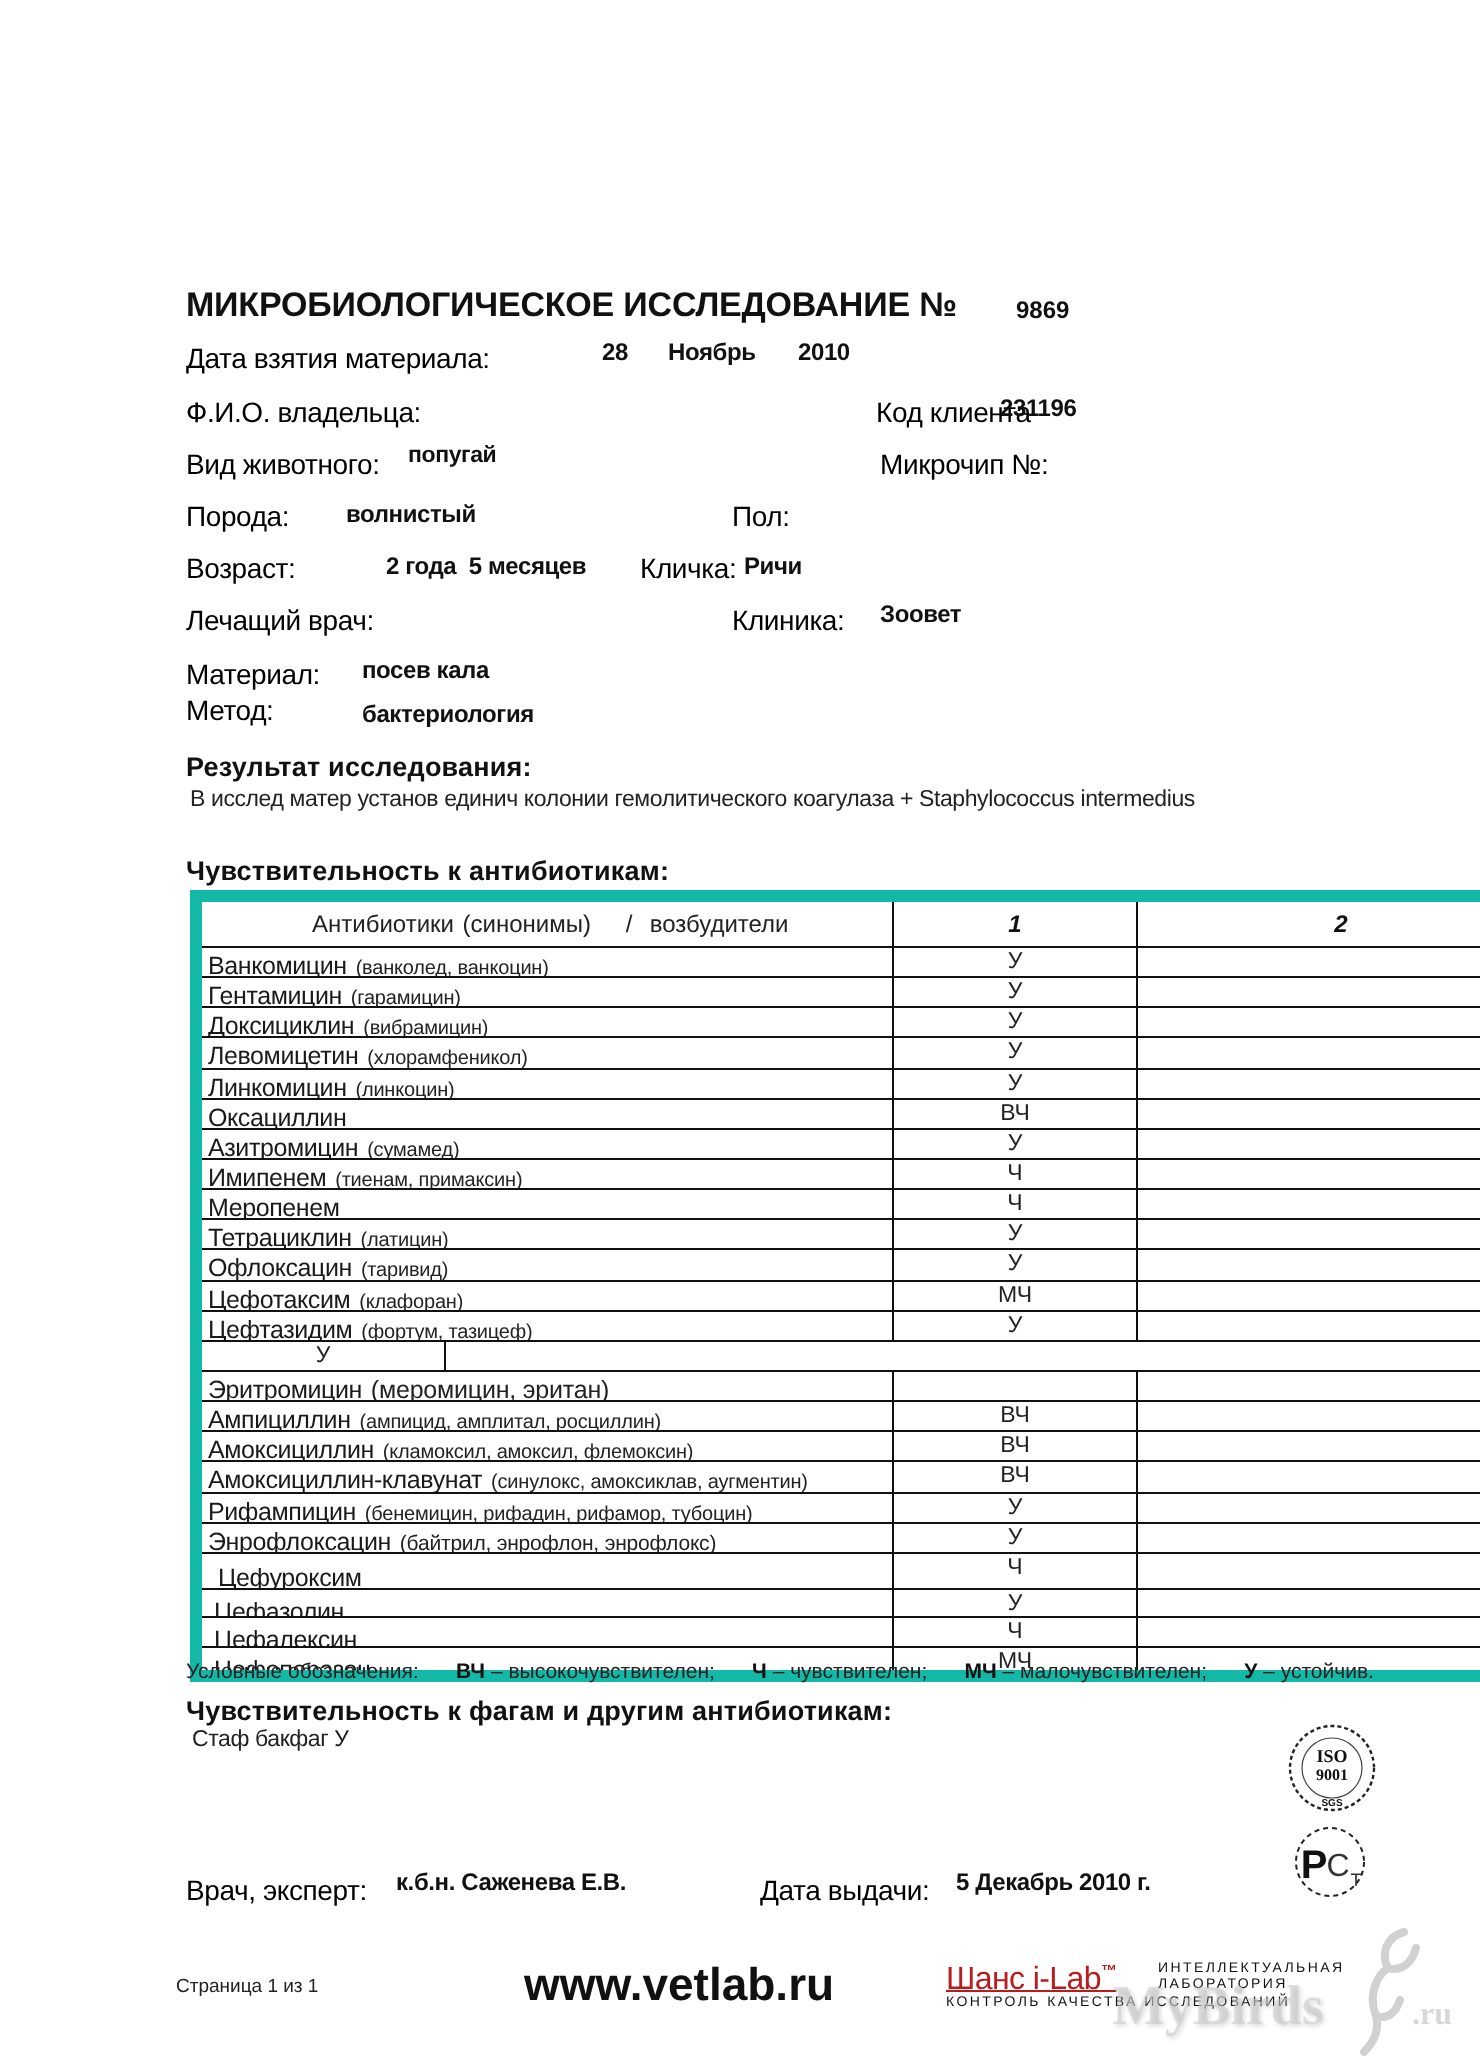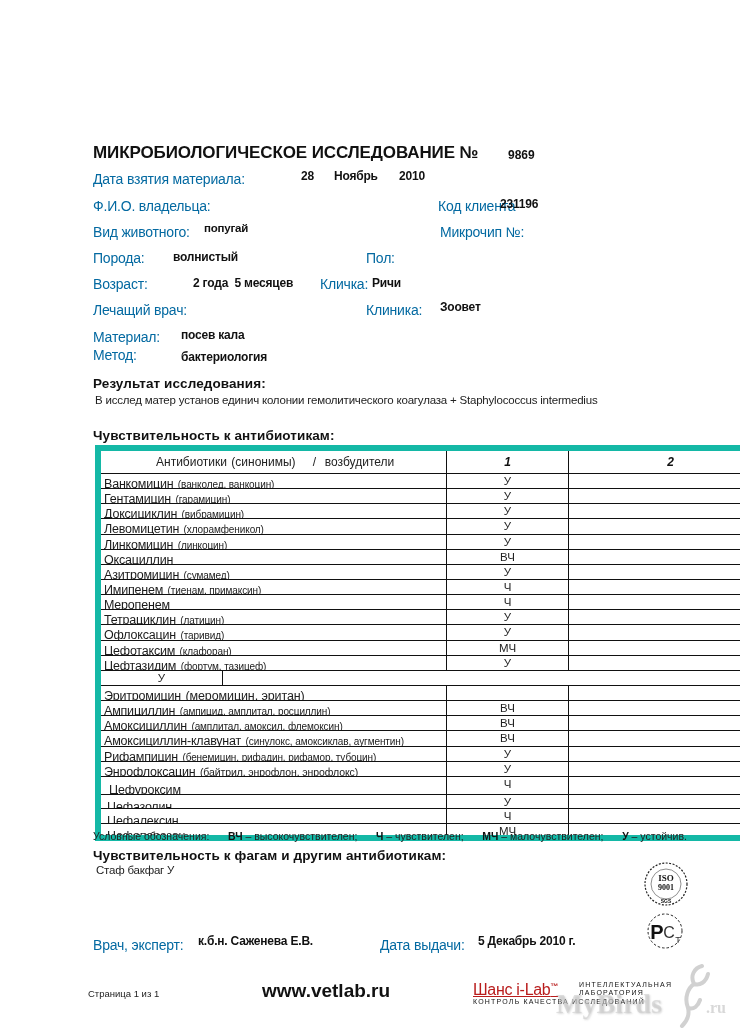--- a/index.html
+++ b/index.html
@@ -1,19 +1,19 @@
 <!DOCTYPE html>
 <html><head>
 <meta charset="utf-8">
 <style>
   html, body { margin: 0; padding: 0; background: #ffffff; }
   body { width: 740px; height: 1036px; position: relative; overflow: hidden;
          font-family: "Liberation Sans", sans-serif; color: #111; }
   .abs { position: absolute; white-space: nowrap; line-height: 1; }
-  .lbl { font-size: 14px; color: #0369a1; letter-spacing: -0.2px; }
+  .lbl { font-size: 14px; color: #000000; letter-spacing: -0.2px; }
   .val { font-size: 12px; font-weight: bold; color: #111; letter-spacing: -0.2px; }
   .title { font-size: 17px; font-weight: bold; letter-spacing: -0.1px; }
   .num { font-size: 12px; font-weight: bold; }
   .h2 { font-size: 13.5px; font-weight: bold; letter-spacing: 0.1px; }
   .txt { font-size: 11.5px; color: #222; letter-spacing: -0.2px; }
 
   
   .tbl { position: absolute; left: 95px; top: 445px; width: 683px;
          border: 6px solid #14b8a6; box-sizing: border-box; }
   .tr { display: flex; height: 15.15px; border-top: 1px solid #111; box-sizing: border-box; }
@@ -35,21 +35,21 @@
   #rows .tr:nth-child(23) { height: 15px; }
   #rows .tr:nth-child(24) { height: 12px; }
   #rows .tr:nth-child(22) .c0, #rows .tr:nth-child(23) .c0, #rows .tr:nth-child(24) .c0 { padding-left: 6px; padding-top: 2px; }
   #rows .tr:nth-child(24) .drug { line-height: 11px; }
 
   .legend { position: absolute; left: 93px; top: 830px; width: 594px; font-size: 10.5px;
             color: #222; white-space: nowrap; display: flex; justify-content: space-between; }
   .legend b { color: #111; }
 
   .footer-small { font-size: 9.5px; color: #222; text-align: center; }
-  .site { font-size: 19px; font-weight: bold; color: #111; }
+  .site { font-size: 23px; font-weight: bold; color: #111; }
   .brand { font-size: 16px; color: #b91c1c; font-weight: normal; letter-spacing: -0.3px; text-decoration: underline; }
   .brand sup { font-size: 8px; font-weight: bold; }
   .tiny { font-size: 7px; letter-spacing: 1.2px; color: #111; }
   .wm { font-family: "Liberation Serif", serif; font-size: 28px; font-weight: bold; color: rgba(200,200,200,0.55);
         text-shadow: 1px 1px 2px rgba(160,160,160,0.4); }
   .wm-ru { font-family: "Liberation Serif", serif; font-size: 16px; font-weight: bold; color: rgba(190,190,190,0.6); }
 </style>
 </head>
 <body>
 
@@ -172,21 +172,21 @@
         <div class="td c0"><span class="drug">Эритромицин</span> <span class="syn">(меромицин, эритан)</span></div>
         <div class="td c1 res"></div>
         <div class="td c2 res"></div>
       </div>
       <div class="tr">
         <div class="td c0"><span class="drug">Ампициллин</span> <span class="syn">(ампицид, амплитал, росциллин)</span></div>
         <div class="td c1 res">ВЧ</div>
         <div class="td c2 res"></div>
       </div>
       <div class="tr">
-        <div class="td c0"><span class="drug">Амоксициллин</span> <span class="syn">(амплитал, амоксил, флемоксин)</span></div>
+        <div class="td c0"><span class="drug">Амоксициллин</span> <span class="syn">(кламоксил, амоксил, флемоксин)</span></div>
         <div class="td c1 res">ВЧ</div>
         <div class="td c2 res"></div>
       </div>
       <div class="tr">
         <div class="td c0"><span class="drug">Амоксициллин-клавунат</span> <span class="syn">(синулокс, амоксиклав, аугментин)</span></div>
         <div class="td c1 res">ВЧ</div>
         <div class="td c2 res"></div>
       </div>
       <div class="tr">
         <div class="td c0"><span class="drug">Рифампицин</span> <span class="syn">(бенемицин, рифадин, рифамор, тубоцин)</span></div>

